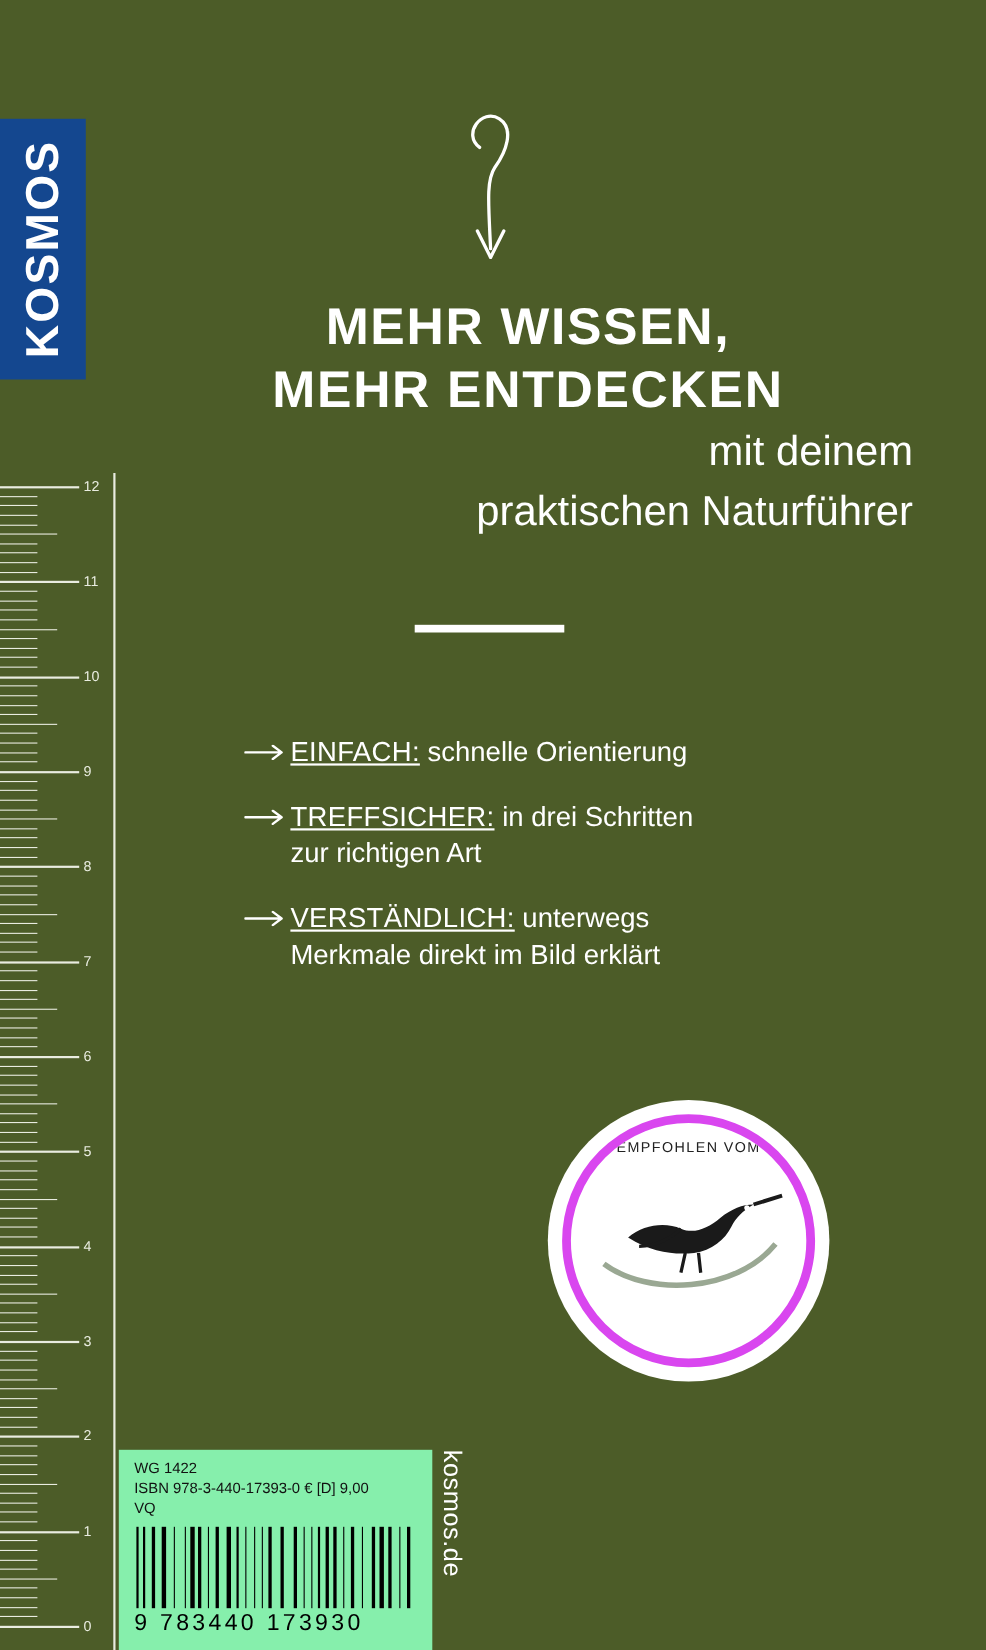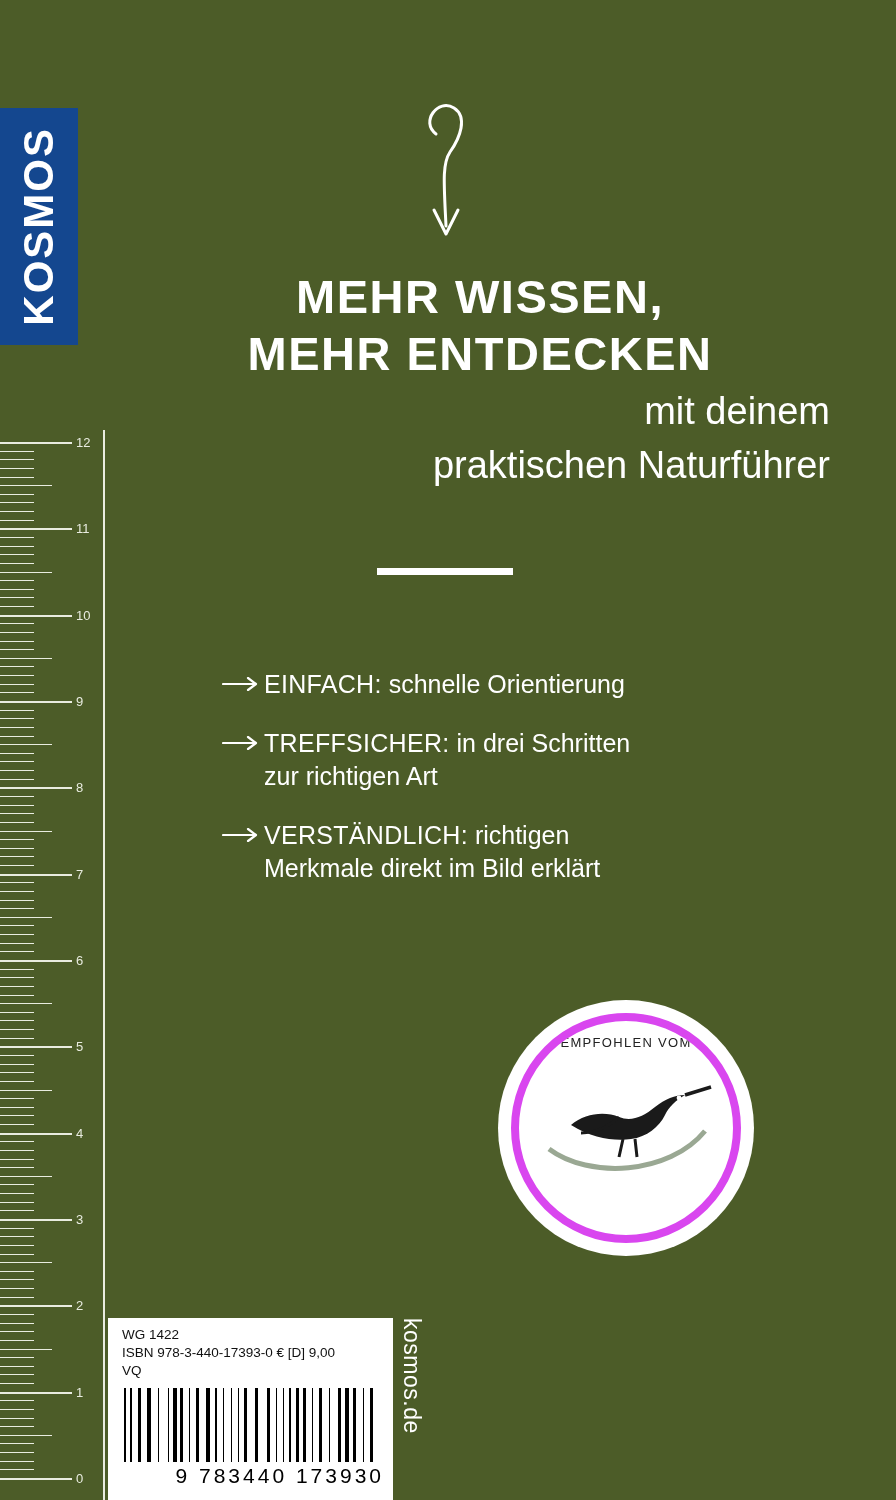--- a/index.html
+++ b/index.html
@@ -136,20 +136,21 @@
     padding-top: 9px;
   }
   .bullet .text {
     font-size: 25px;
     line-height: 1.32;
     font-weight: 300;
   }
   .bullet .text .lead {
     font-weight: 400;
     letter-spacing: 0.3px;
+    text-decoration: underline;
   }
 
   
   .nabu {
     position: absolute;
     left: 498px;
     top: 1000px;
     width: 256px;
     height: 256px;
     border-radius: 50%;
@@ -188,21 +189,21 @@
     letter-spacing: 1px;
   }
 
   
   .barcode-block {
     position: absolute;
     left: 108px;
     top: 1318px;
     width: 285px;
     height: 182px;
-    background: #ffffff;
+    background: #86efac;
     padding: 8px 10px 0 14px;
     box-sizing: border-box;
   }
   .barcode-block .meta {
     color: #111;
     font-size: 13.5px;
     line-height: 1.35;
     font-family: "Liberation Sans", sans-serif;
   }
   .bars {
@@ -213,21 +214,21 @@
     height: 74px;
     display: flex;
     align-items: flex-end;
   }
   .bars i { display: block; background: #000; height: 100%; }
   .barcode-num {
     position: absolute;
     left: 14px;
     top: 146px;
     width: 262px;
-    text-align: right;
+    text-align: left;
     font-size: 21px;
     letter-spacing: 3px;
     color: #000;
     font-family: "Liberation Sans", sans-serif;
   }
 
   .website {
     position: absolute;
     left: 398px;
     top: 1318px;
@@ -430,21 +431,21 @@
     </span>
   </div>
 
   <div class="bullet">
     <span class="arrow">
       <svg width="40" height="14" viewBox="0 0 40 14" xmlns="http://www.w3.org/2000/svg">
         <path d="M1 7 H33 M26 1 L34 7 L26 13" stroke="#ffffff" stroke-width="2.2" fill="none" stroke-linecap="round" stroke-linejoin="round"></path>
       </svg>
     </span>
     <span class="text">
-      <span class="lead">VERSTÄNDLICH:</span><span> richtigen</span><br>
+      <span class="lead">VERSTÄNDLICH:</span><span> unterwegs</span><br>
       <span>Merkmale direkt im Bild erklärt</span>
     </span>
   </div>
 
 </div>
 
 <div class="nabu">
   <div class="inner">
     <div class="recommend">EMPFOHLEN VOM</div>
     <svg width="214" height="214" viewBox="0 0 214 214" style="position:absolute;left:0;top:0" xmlns="http://www.w3.org/2000/svg">

